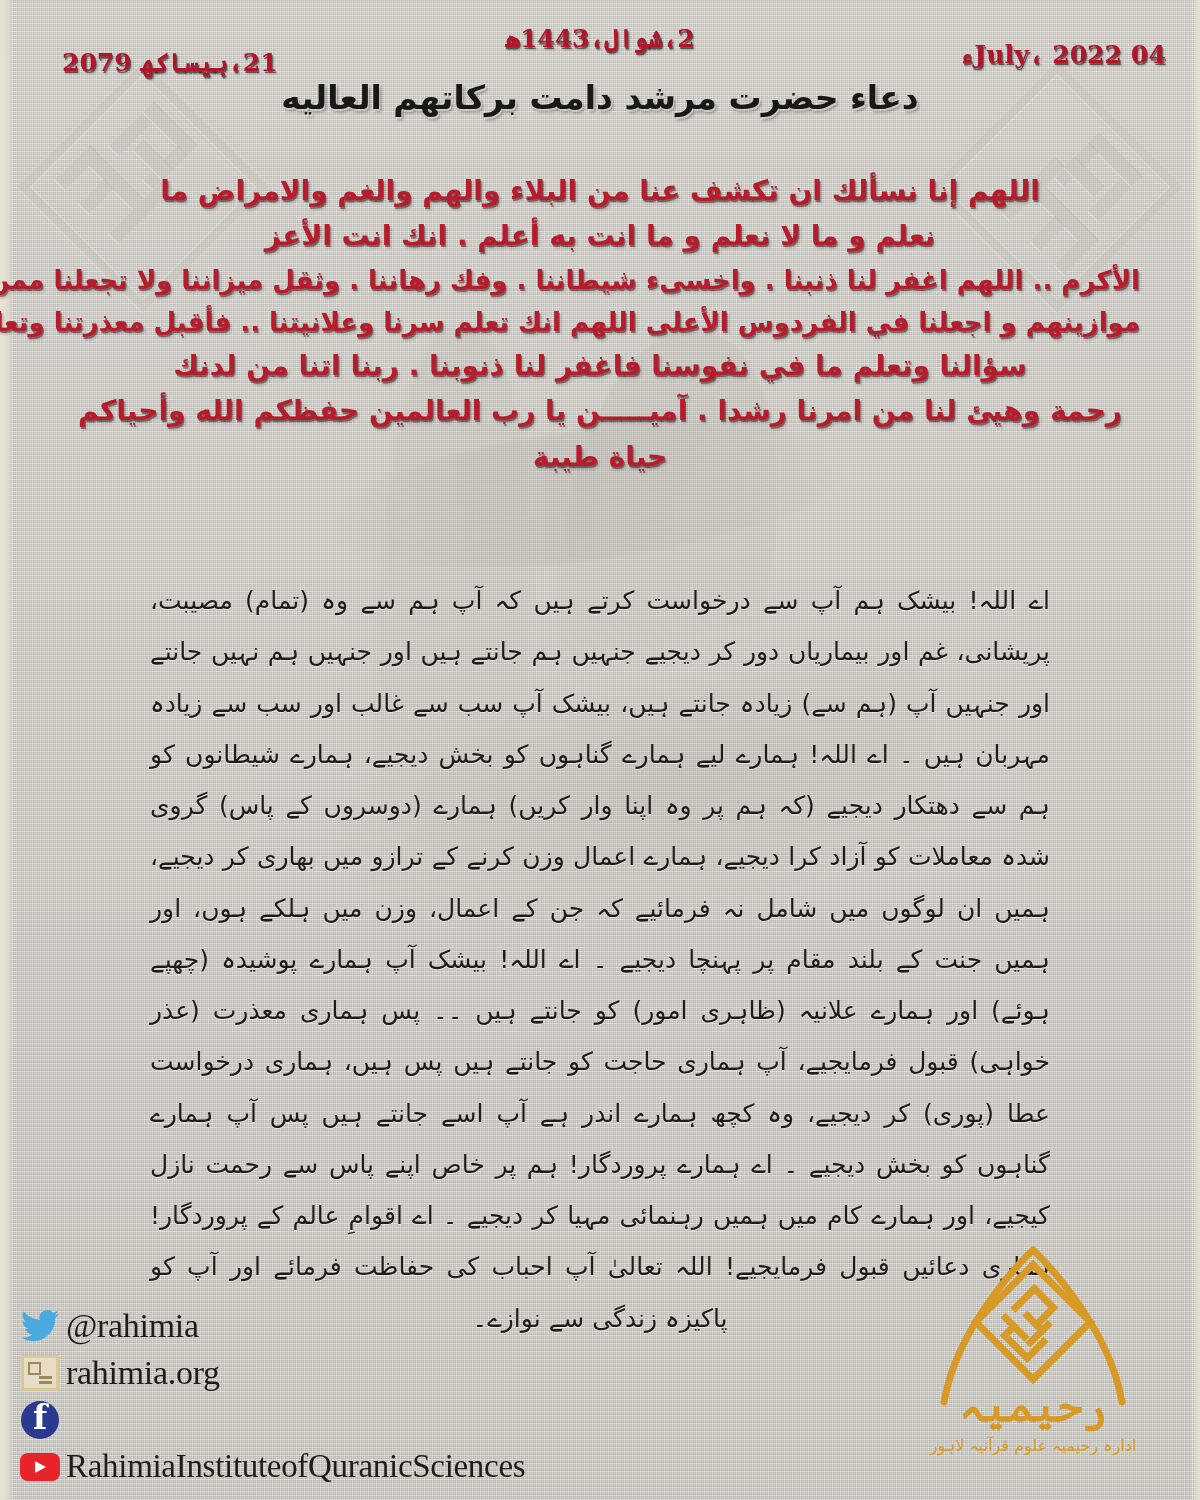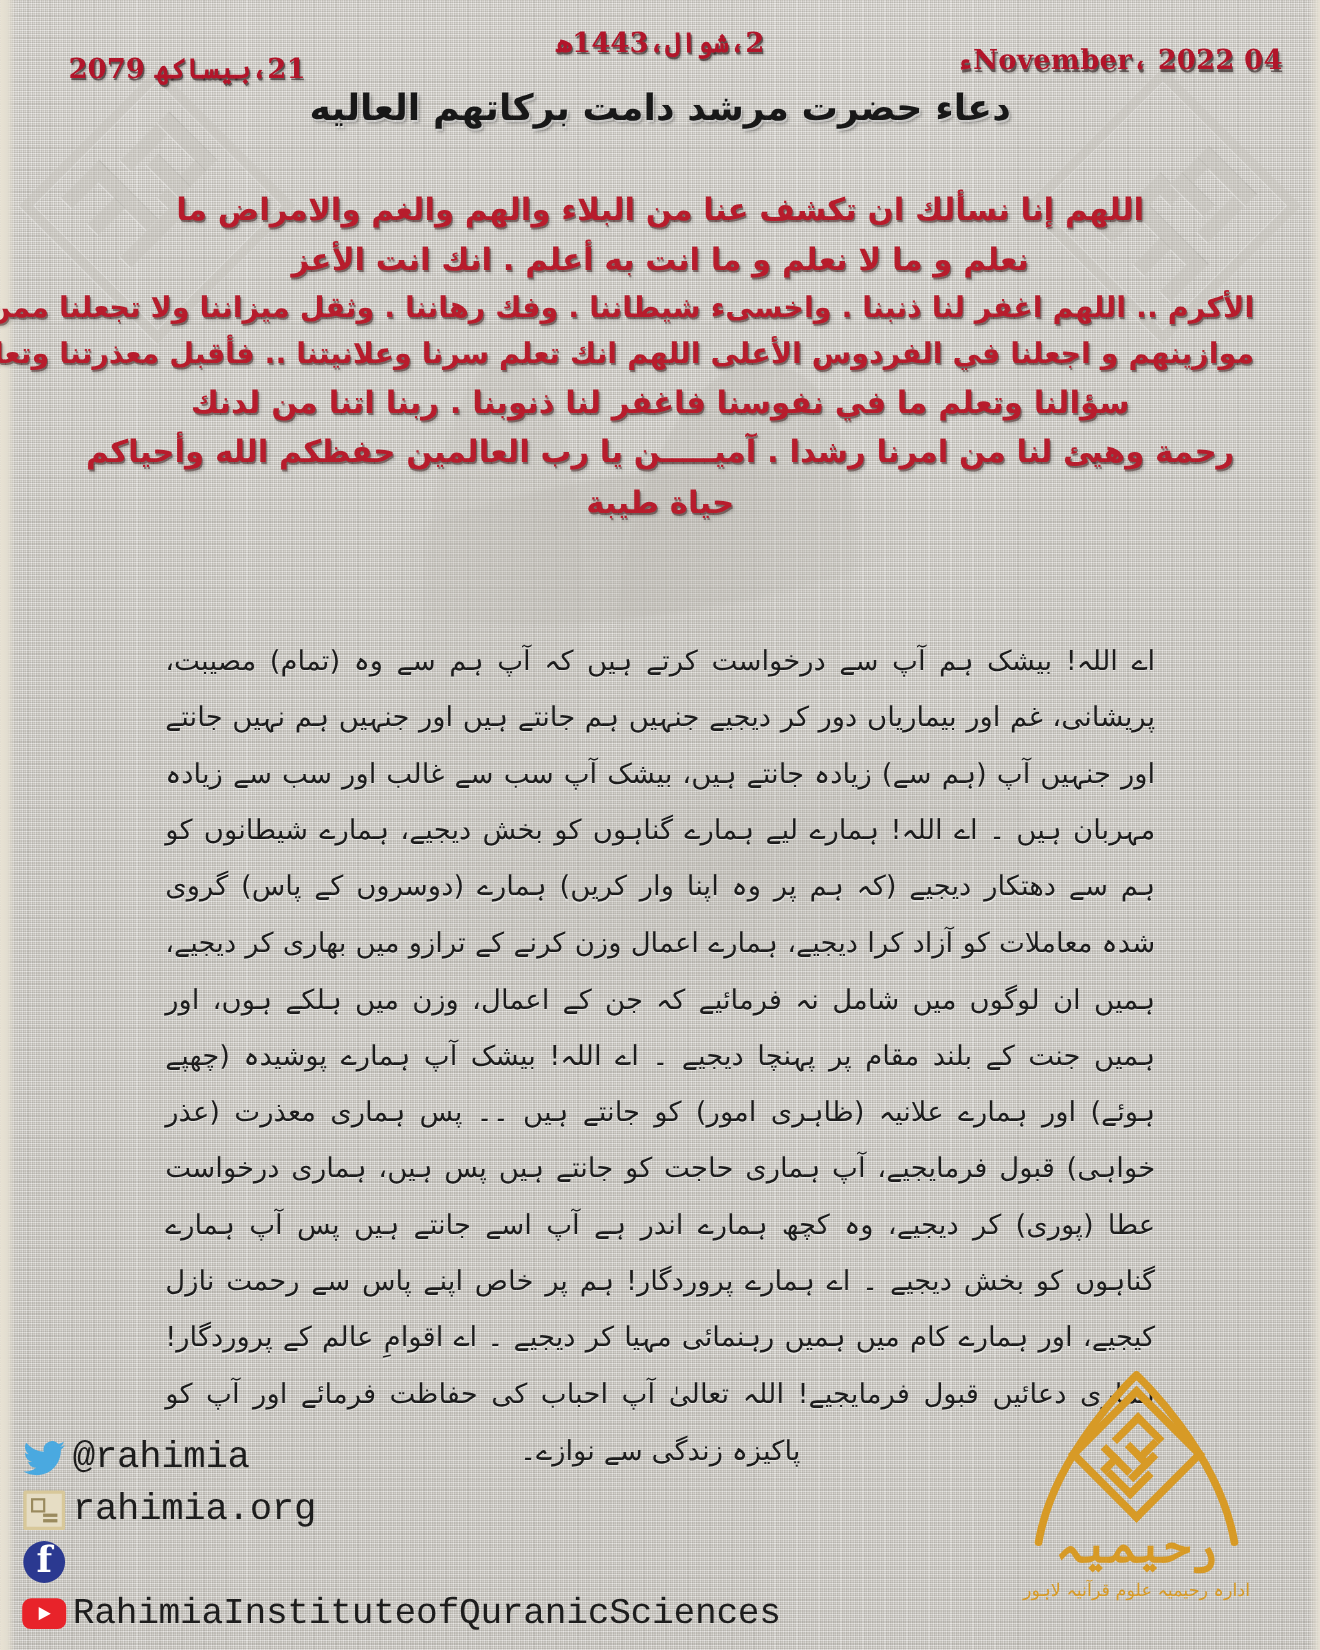--- a/index.html
+++ b/index.html
@@ -132,21 +132,21 @@
     font-family:"DejaVu Sans","Liberation Sans",sans-serif;
     text-shadow:0 1px 0 rgba(255,255,255,.45);
   }
 
   
   #social{position:absolute;left:20px;bottom:10px;width:700px;}
   .srow{display:flex;align-items:center;gap:6px;height:47px;direction:ltr;}
   .sicon{width:40px;height:40px;flex:0 0 40px;display:flex;align-items:center;justify-content:center;}
   .shandle{
     font-size:34px;color:#1d1d1d;letter-spacing:-.3px;white-space:nowrap;
-    font-family:Liberation Mono, monospace;
+    font-family:Liberation Serif, serif;
   }
   .srow.yt .shandle{font-size:33px;}
   .fb-circle{width:38px;height:38px;border-radius:50%;background:#2b3990;position:relative;}
   .fb-circle::after{
     content:"f";position:absolute;left:0;right:0;top:-3px;
     font-family:"DejaVu Serif","Liberation Serif",serif;
     font-weight:700;font-size:33px;color:#fff;text-align:center;
   }
   .yt-badge{width:40px;height:28px;border-radius:8px;background:#e8232a;position:relative;}
   .yt-badge::after{
@@ -215,21 +215,21 @@
     <div class="k" style="left:62px;top:62px;width:42px;height:14px;"></div>
     <div class="k" style="left:28px;top:104px;width:76px;height:14px;"></div>
     <div class="k" style="left:28px;top:104px;width:14px;height:48px;"></div>
     <div class="k" style="left:62px;top:118px;width:14px;height:34px;"></div>
     <div class="k" style="left:104px;top:76px;width:14px;height:76px;"></div>
   </div>
 
   <div class="hdr">
     <div class="date date-bikrami">21،بیساکھ 2079</div>
     <div class="date date-hijri">2،شوال،1443ھ</div>
-    <div class="date date-gregorian">04 November، 2022ء</div>
+    <div class="date date-gregorian">04 July، 2022ء</div>
   </div>
   <div class="poster-title">دعاء حضرت مرشد دامت برکاتهم العالیه</div>
 
   <div id="arabic">
     <span class="ln">اللهم إنا نسألك ان تكشف عنا من البلاء والهم والغم والامراض ما</span>
     <span class="ln">نعلم و ما لا نعلم و ما انت به أعلم . انك انت الأعز</span>
     <span class="ln wide">الأكرم .. اللهم اغفر لنا ذنبنا . واخسیء شیطاننا . وفك رهاننا . وثقل میزاننا ولا تجعلنا ممن خفت</span>
     <span class="ln wide">موازینهم و اجعلنا في الفردوس الأعلی اللهم انك تعلم سرنا وعلانیتنا .. فأقبل معذرتنا وتعلم حاجتنا . فاعطنا</span>
     <span class="ln">سؤالنا وتعلم ما في نفوسنا فاغفر لنا ذنوبنا . ربنا اتنا من لدنك</span>
     <span class="ln">رحمة وهیئ لنا من امرنا رشدا . آمیـــــن یا رب العالمین حفظكم الله وأحیاكم</span>

